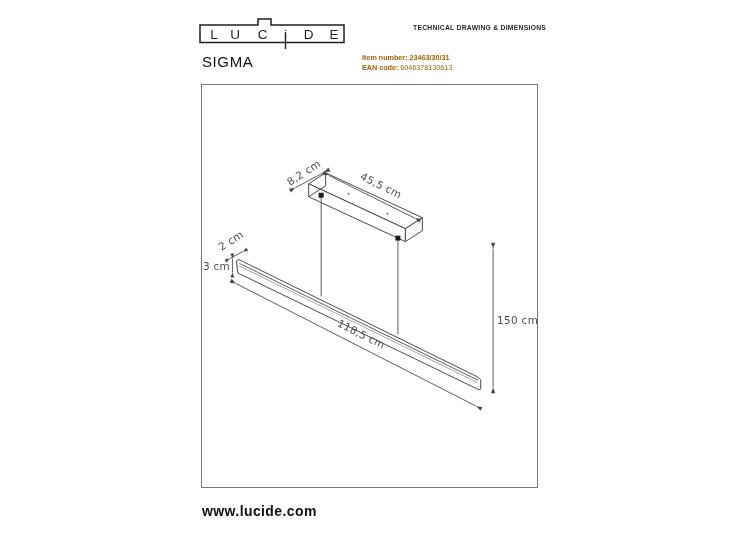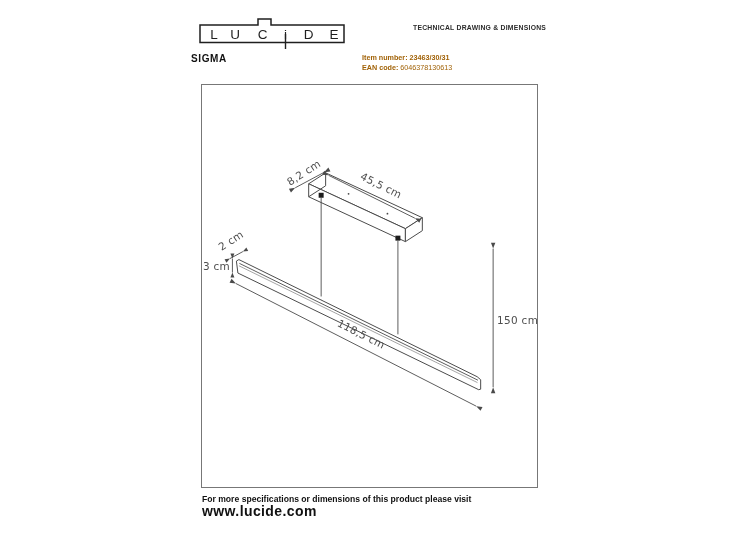--- a/index.html
+++ b/index.html
@@ -11,22 +11,22 @@
     overflow:hidden;
   }
   
   .logo{position:absolute;left:197px;top:14px;}
   .doc-type{
     position:absolute;left:413px;top:24px;
     font-size:6.8px;letter-spacing:.25px;color:#2b2b2b;font-weight:700;
     white-space:nowrap;
   }
   .product-name{
-    position:absolute;left:191px;top:53px;
-    font-size:10px;font-weight:700;letter-spacing:.6px;color:#111;
+    position:absolute;left:202px;top:53px;
+    font-size:15px;font-weight:400;letter-spacing:.6px;color:#111;
   }
   .codes{position:absolute;left:362px;top:53px;line-height:10px;color:#a16207;white-space:nowrap;}
   .codes .row1{font-size:7.2px;font-weight:700;}
   .codes .row2{font-size:7.2px;}
   .codes .row2 .lbl{font-weight:700;margin-top:16px;}
   
   .frame{
     position:absolute;left:201px;top:84px;width:337px;height:404px;
     border:1px solid #777;box-sizing:border-box;background:#fff;
   }
@@ -141,16 +141,15 @@
 
       <g>
         <line class="thin-line" x1="292" y1="164" x2="292" y2="303"></line>
         <polygon class="ah" points="0,0 6,-2.2 6,2.2" transform="translate(292,164) rotate(-90)"></polygon>
         <polygon class="ah" points="0,0 6,-2.2 6,2.2" transform="translate(292,303) rotate(90)"></polygon>
         <text class="dim-text" x="296" y="240">150 cm</text>
       </g>
     </svg>
   </div>
 
-  <div class="footer-note">For more specifications or dimensions of this product please visit</div>
   <div class="footer-site">www.lucide.com</div>
 
 </div>
 
 </body></html>

